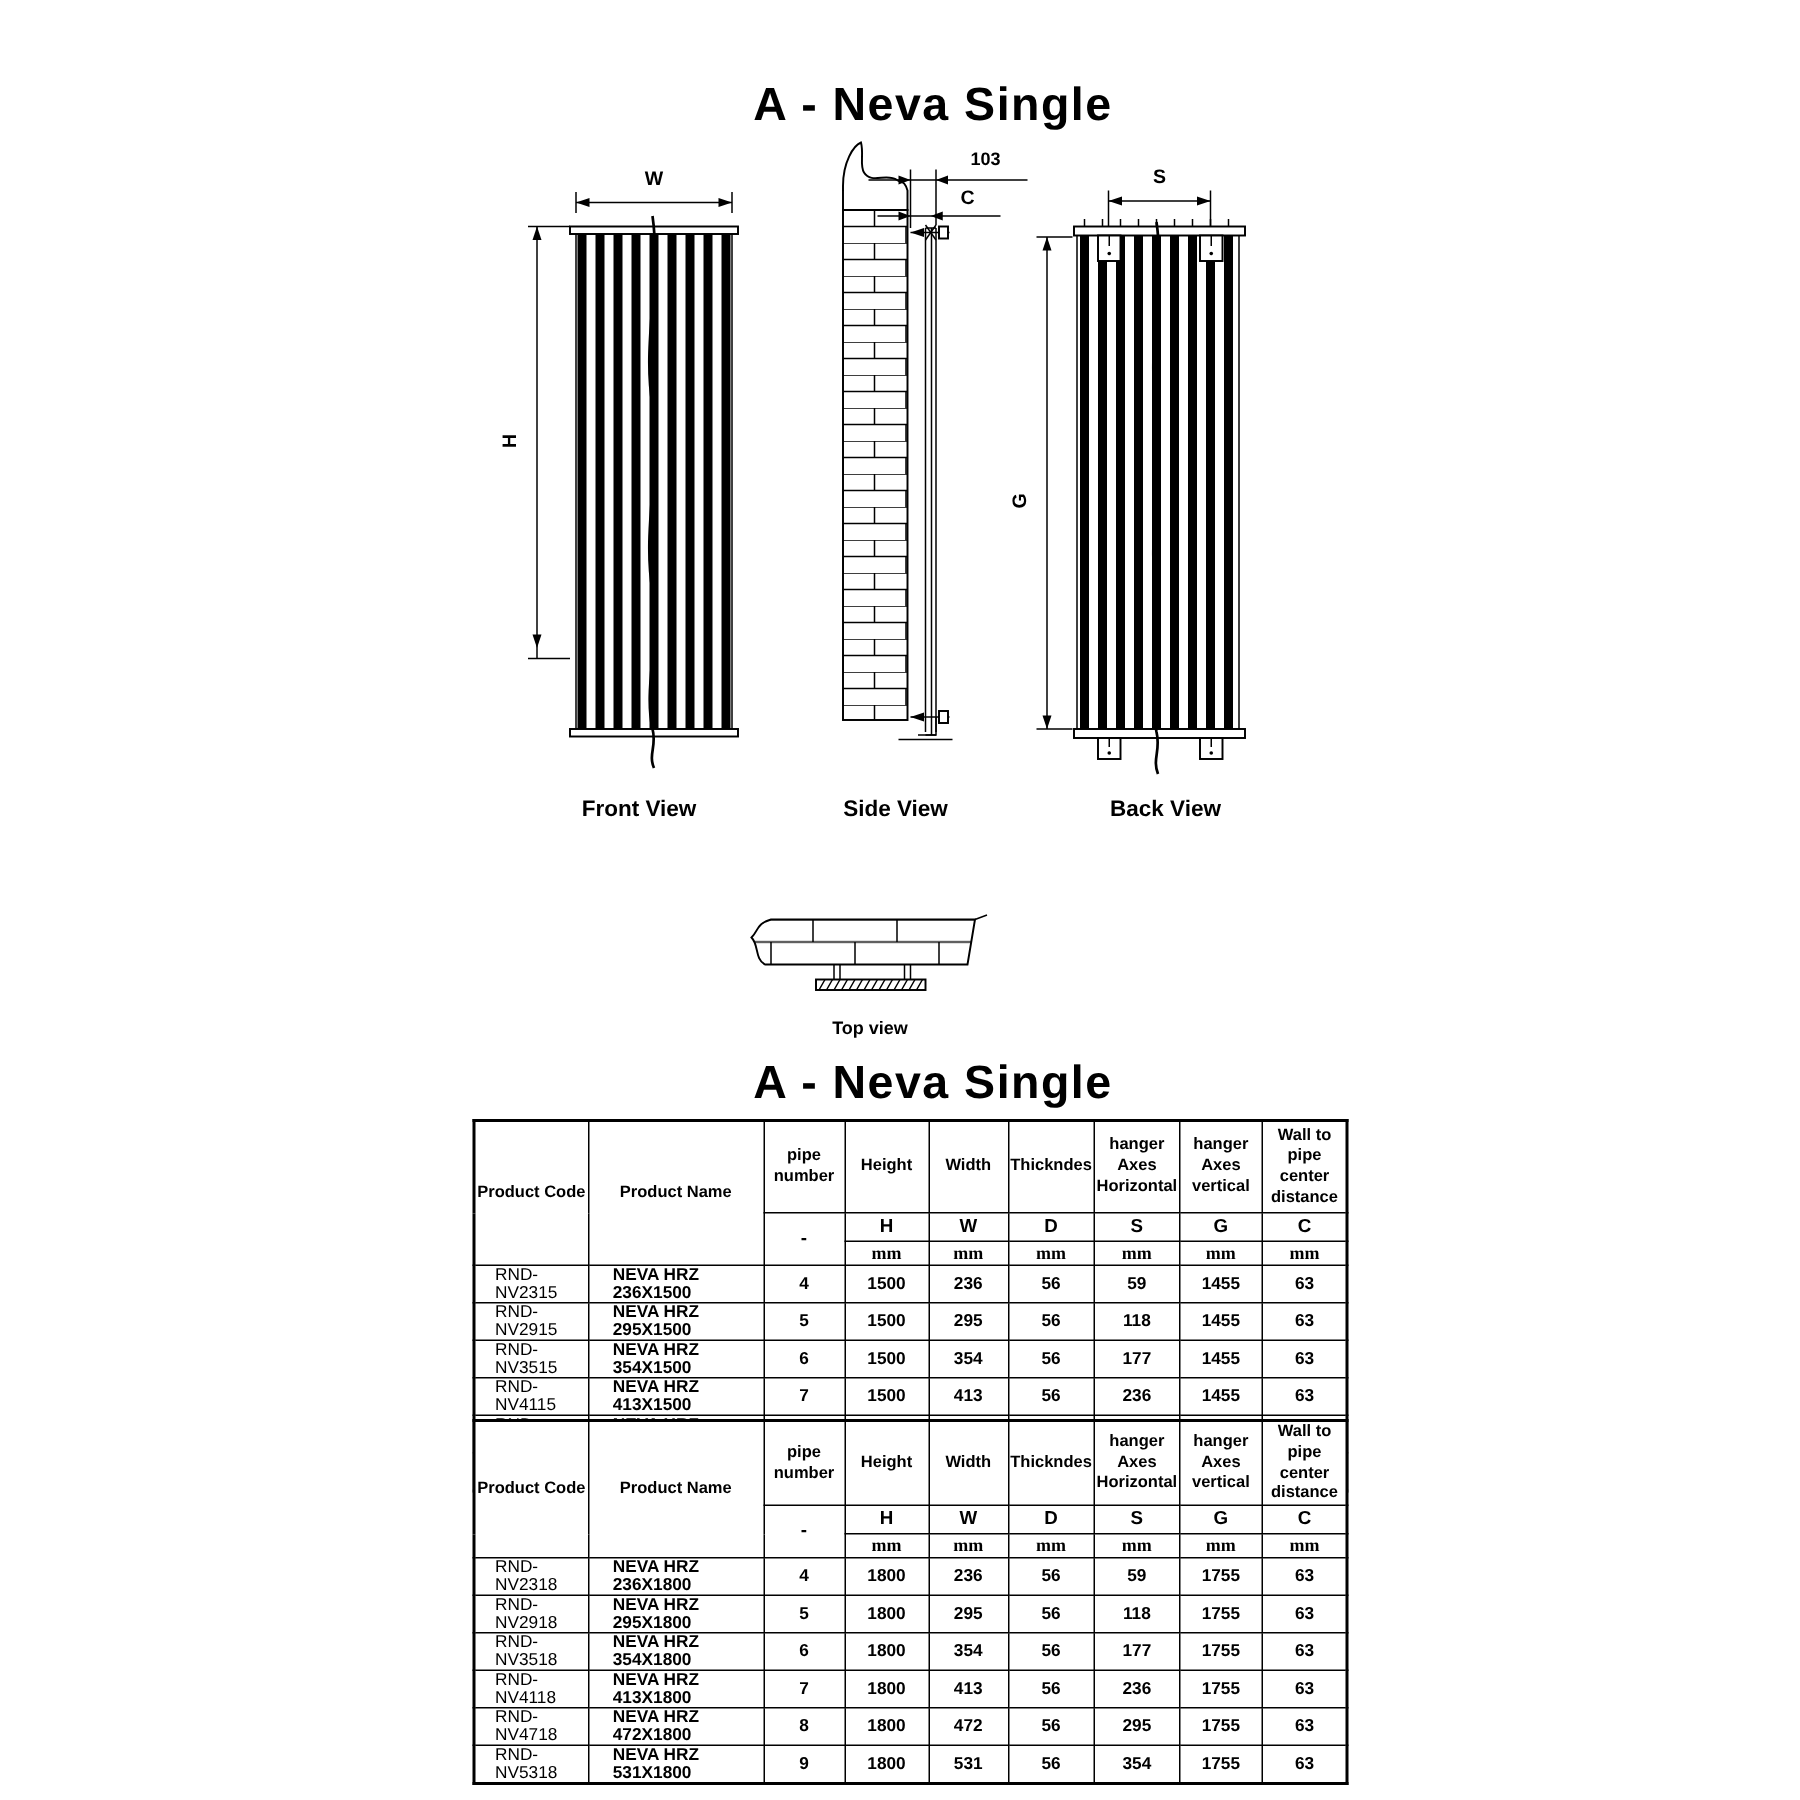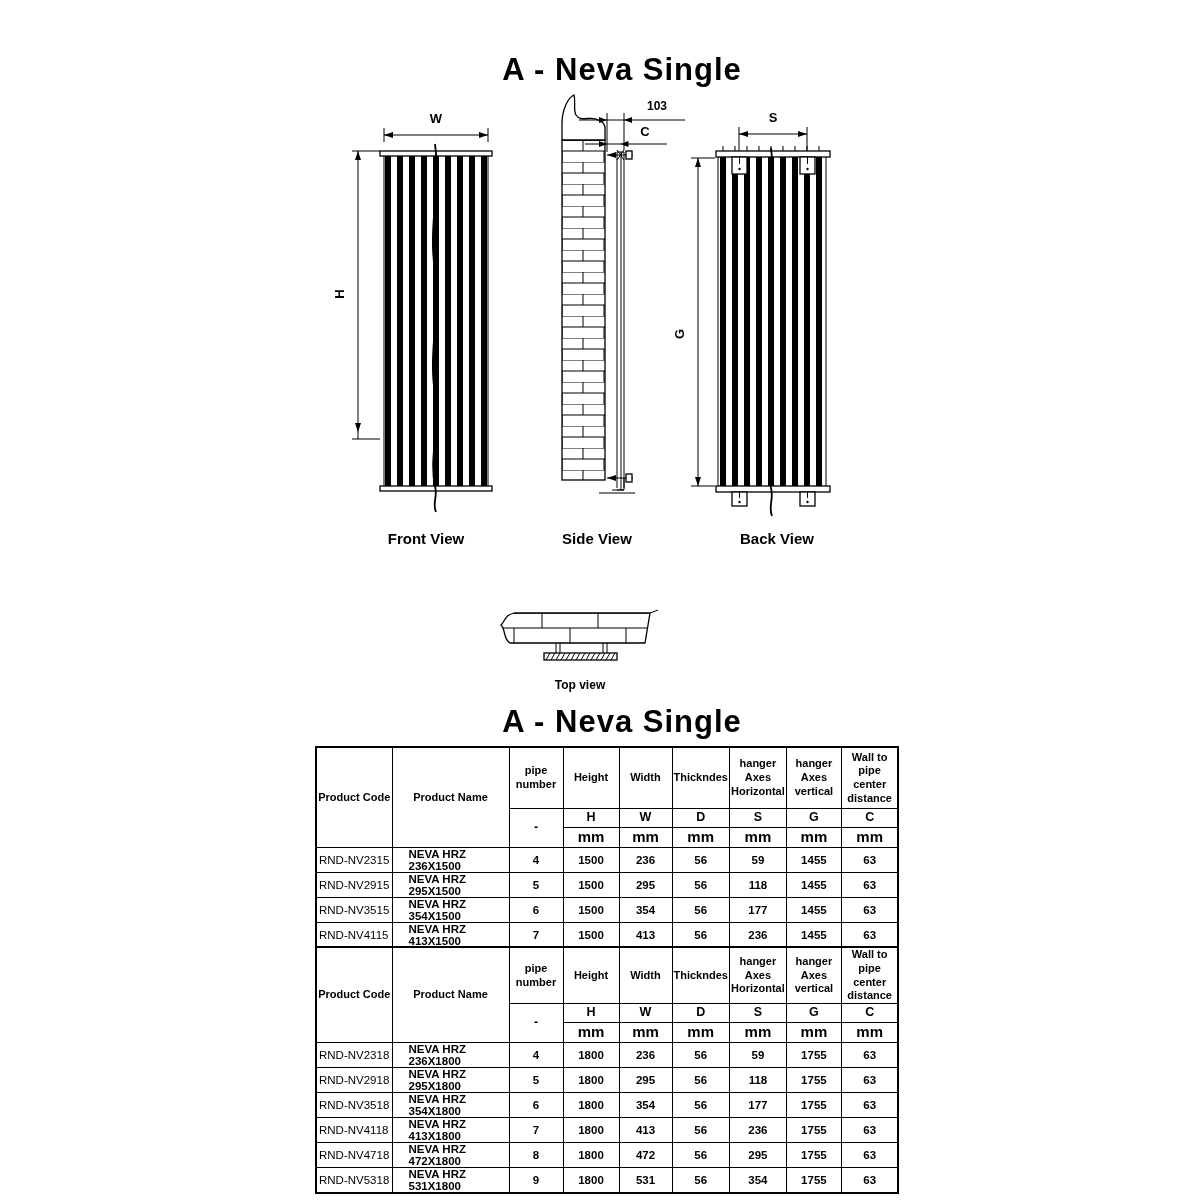--- a/index.html
+++ b/index.html
@@ -28,25 +28,25 @@
   .spec-table{position:absolute;border-collapse:collapse;table-layout:fixed;
               background:#fff;border:2px solid #000;}
   .t1{left:315px;top:746px;}
   .t2{left:315px;top:946px;}
   .spec-table th,.spec-table td{border:1px solid #000;text-align:center;
     vertical-align:middle;padding:0 1px;overflow:hidden;color:#000;}
   .spec-table thead th{font-size:11px;font-weight:bold;line-height:1.25;}
   .t1 tr.hrow th{height:60px;}
   .t2 tr.hrow th{height:52px;}
   tr.lrow th{height:18px;font-size:12.5px;}
-  tr.urow th{height:15px;font-size:15px;}
+  tr.urow th{height:15px;font-size:12px;font-family:Liberation Serif, serif;}
   .spec-table tbody td{font-size:11.5px;font-weight:bold;}
   .t1 tbody td{height:17px;}
   .t2 tbody td{height:16px;}
-  .spec-table tbody td.c-code{font-weight:normal;text-align:left;padding-left:2px;}
+  .spec-table tbody td.c-code{font-weight:normal;text-align:left;padding-left:13px;}
   .spec-table tbody td.c-name{text-align:left;padding-left:16px;}
 </style>
 </head>
 <body>
 
 <div class="page">
 
   <div class="title title1">A - Neva Single</div>
 
   <svg class="view front-view" width="170" height="470" viewBox="0 0 170 470">

